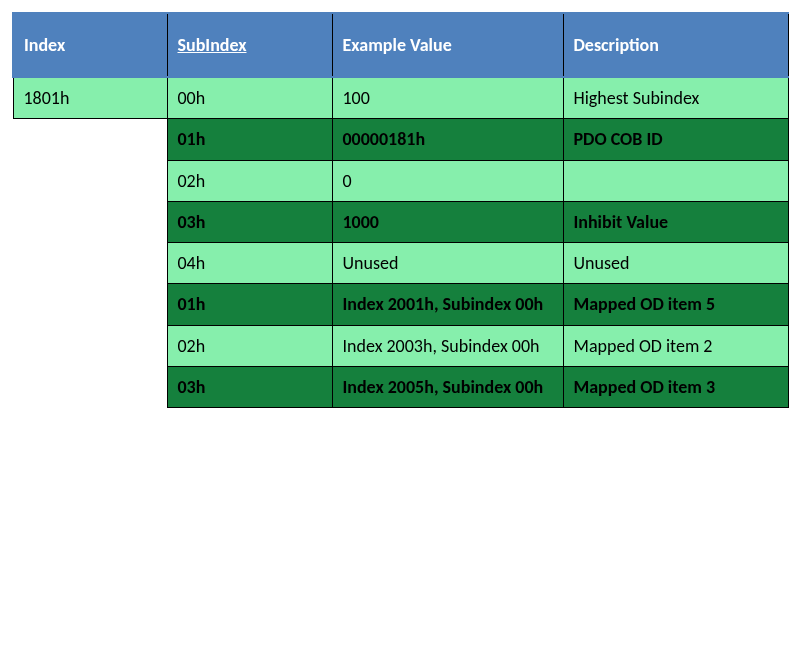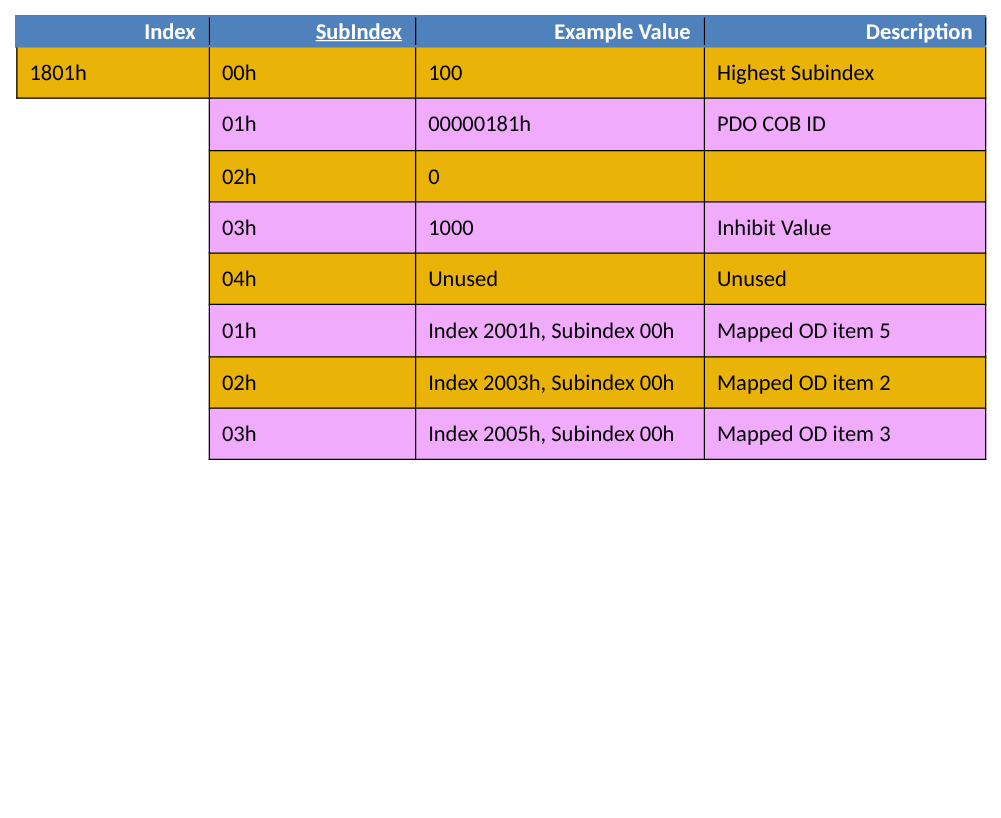--- a/index.html
+++ b/index.html
@@ -10,44 +10,44 @@
       color: #000;
       background: #fff;
     }
     table {
       border-collapse: collapse;
       width: 777px;
     }
     th {
       background: #4f81bd;
       color: #fff;
-      text-align: right;
+      text-align: left;
       font-weight: bold;
-      padding: 0 10px;
+      padding: 20px 10px;
       border: 1px solid #000;
       border-top: 2px solid #4f81bd;
       border-bottom: 2px solid #4f81bd;
       vertical-align: top;
       margin-top: 44px;
     }
     th:first-child {
       border-left: 2px solid #4f81bd;
     }
     th.underlined {
       text-decoration: underline;
     }
     td {
       padding: 8px 10px;
       border: 1px solid #000;
       vertical-align: top;
       line-height: 1.35;
     }
     
-    .shade1 { background: #eab308; } 
-    .shade2 { background: #f0abfc; } 
+    .shade1 { background: #86efac; } 
+    .shade2 { background: #15803d; font-weight: bold; } 
     
     .index-empty {
       background: #fff;
       border: none;
     }
     col.c-index { width: 140px; }
     col.c-sub { width: 150px; }
     col.c-ex { width: 210px; }
     col.c-desc { width: 205px; }
   </style>

